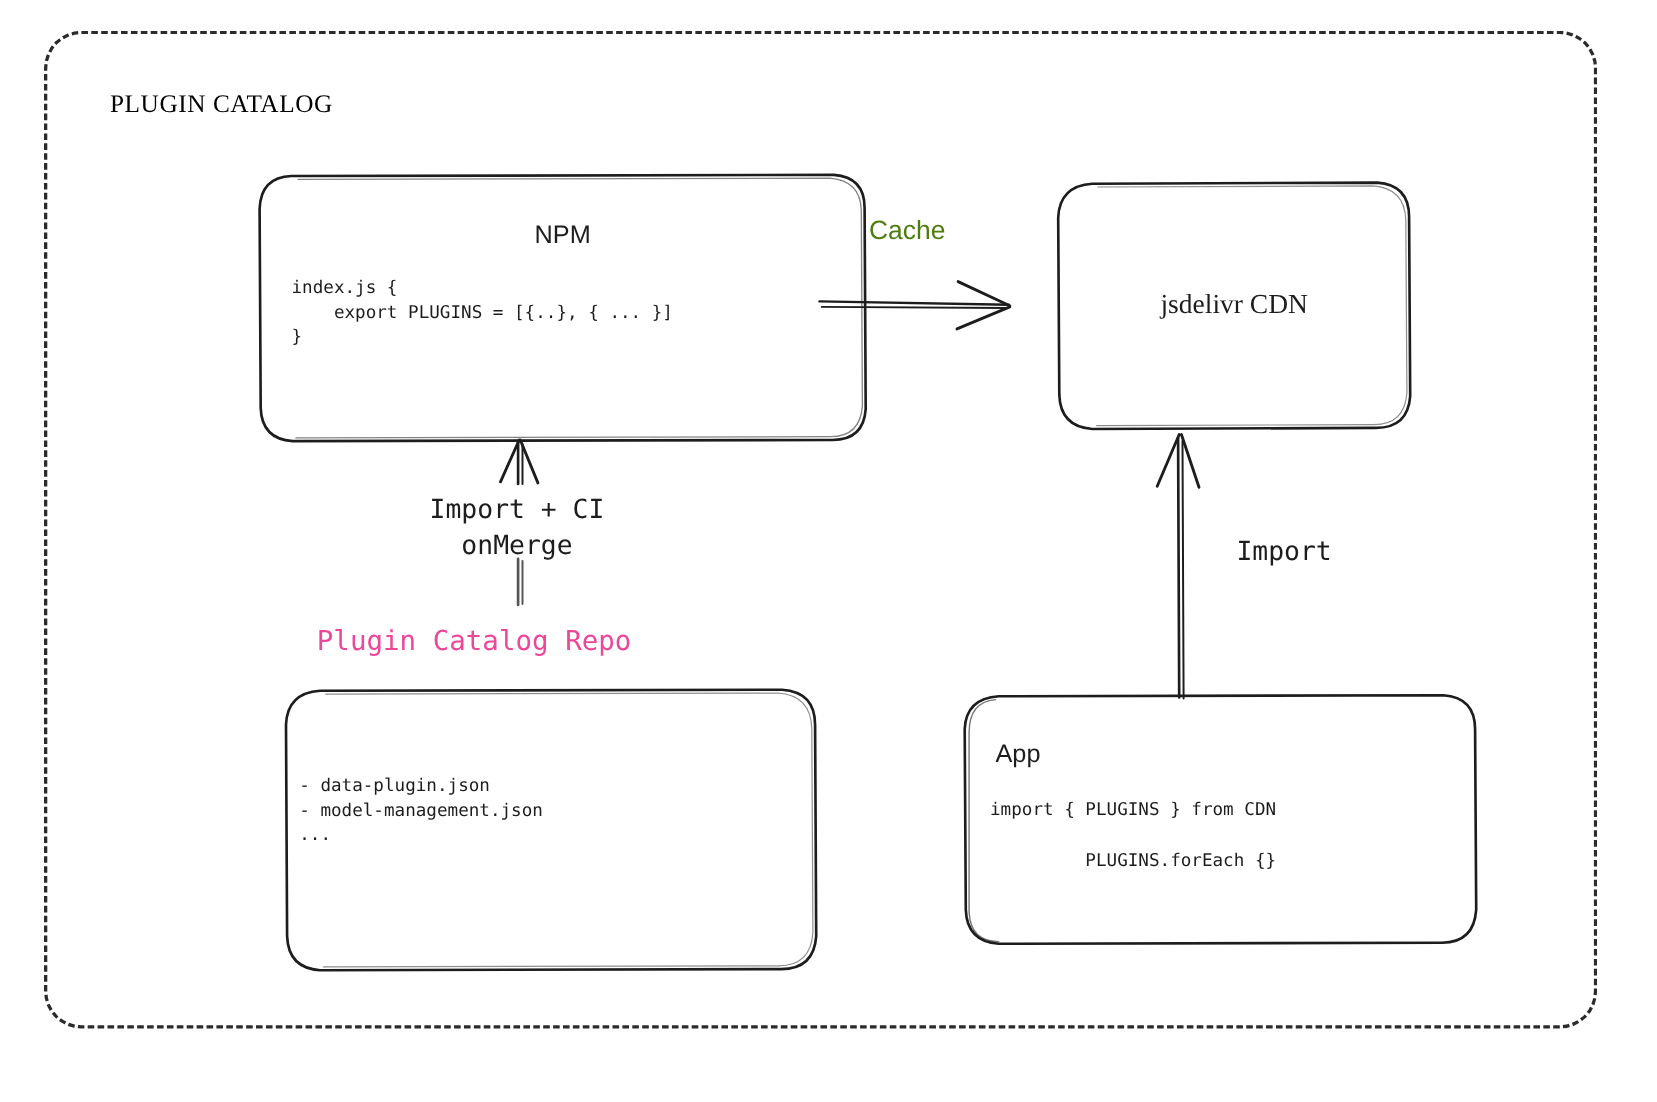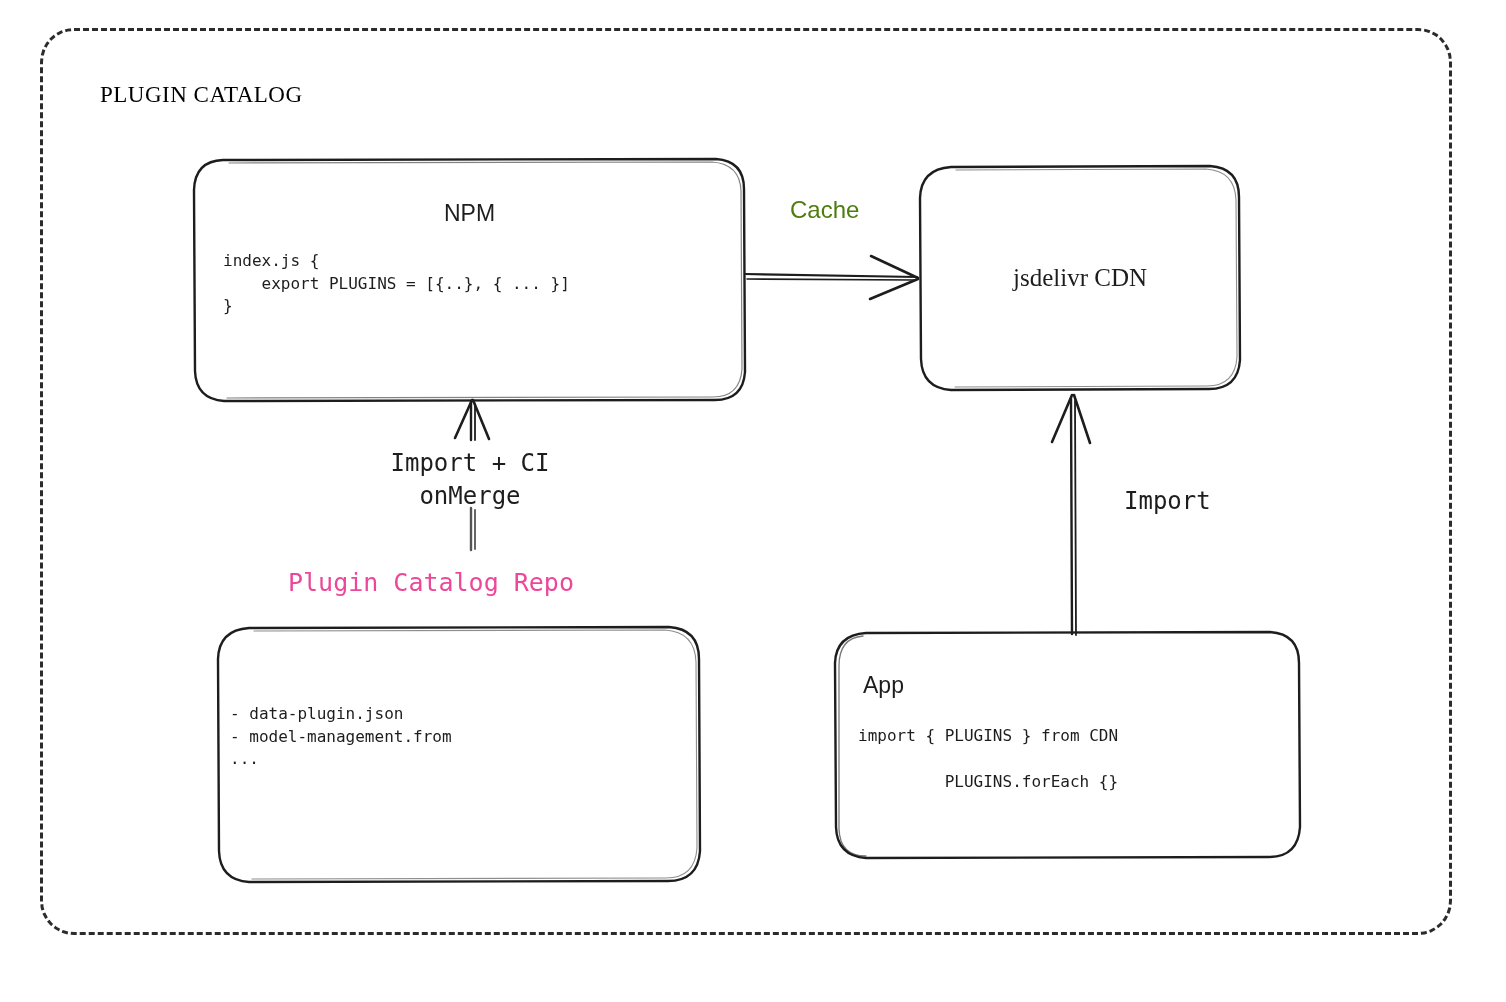--- a/index.html
+++ b/index.html
@@ -36,20 +36,21 @@
     font-size: 23px;
     letter-spacing: 0.5px;
     color: #000000;
     white-space: nowrap;
   }
 
   
   .sketch-box {
     position: absolute;
     box-sizing: border-box;
+    margin-left: 42px;
   }
   .sketch-box > svg {
     position: absolute;
     left: 0;
     top: 0;
     width: 100%;
     height: 100%;
     overflow: visible;
   }
   .sketch-box .content {
@@ -202,21 +203,21 @@
   <div id="repo-label">Plugin Catalog Repo</div>
 
   <div class="sketch-box" id="repo-box">
     <svg viewBox="0 0 486 259" preserveAspectRatio="none" aria-hidden="true">
       <path d="M 33 3 L 453 2 Q 483 4 483 34 L 484 226 Q 482 256 452 256 L 33 257 Q 4 255 3 226 L 2 34 Q 3 5 33 3 Z" fill="none" stroke="#1d1d1d" stroke-width="2.4" stroke-linecap="round"></path>
       <path d="M 38 6 L 449 5 Q 479 7 480 37 L 481 223 Q 479 253 450 253 L 36 254" fill="none" stroke="#1d1d1d" stroke-width="1.1" stroke-linecap="round" opacity="0.5"></path>
     </svg>
     <div class="content">
       <div class="repo-code">
         <div class="code-line">- data-plugin.json</div>
-        <div class="code-line">- model-management.from</div>
+        <div class="code-line">- model-management.json</div>
         <div class="code-line">...</div>
       </div>
     </div>
   </div>
 
   <div class="sketch-box" id="app-box">
     <svg viewBox="0 0 469 230" preserveAspectRatio="none" aria-hidden="true">
       <path d="M 33 3 L 437 2 Q 466 4 466 33 L 467 197 Q 465 227 436 227 L 33 228 Q 4 226 3 197 L 2 33 Q 3 5 33 3 Z" fill="none" stroke="#1d1d1d" stroke-width="2.4" stroke-linecap="round"></path>
       <path d="M 30 6 Q 6 8 6 36 L 6 199 Q 7 226 33 226" fill="none" stroke="#1d1d1d" stroke-width="1.3" stroke-linecap="round" opacity="0.6"></path>
     </svg>

